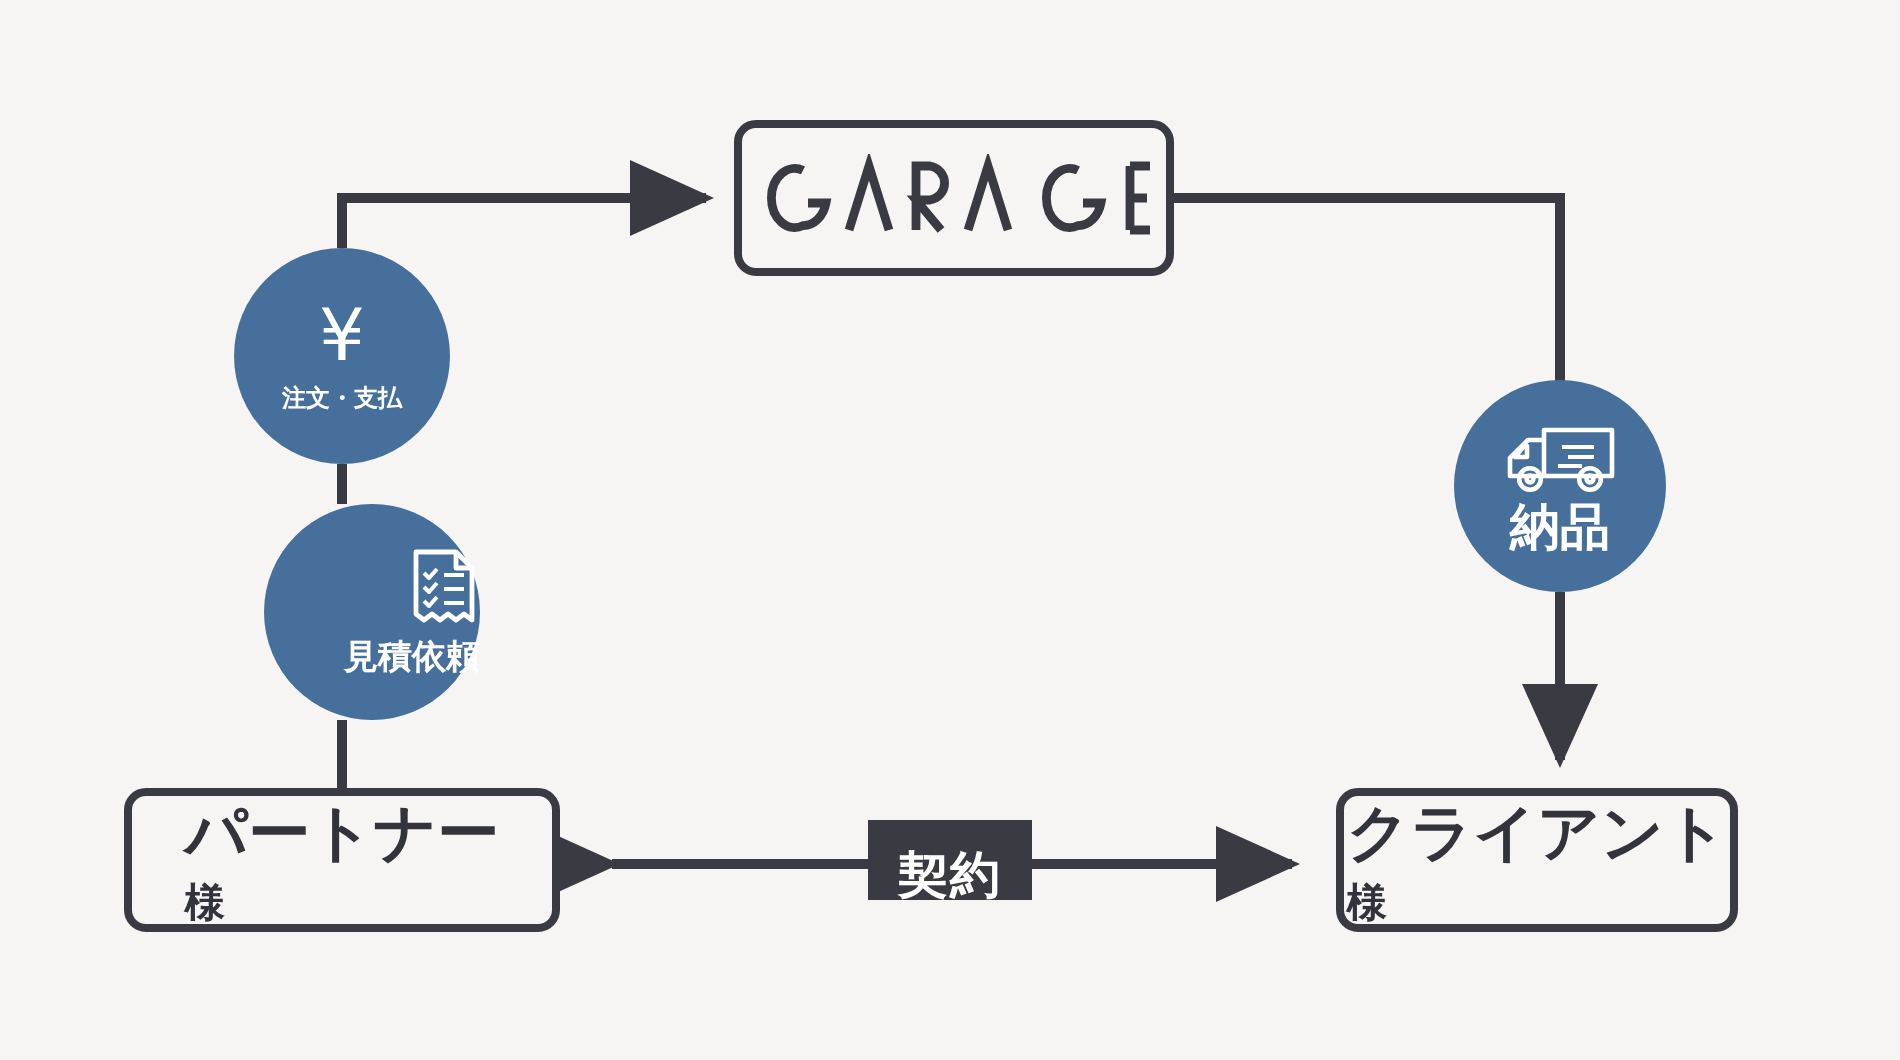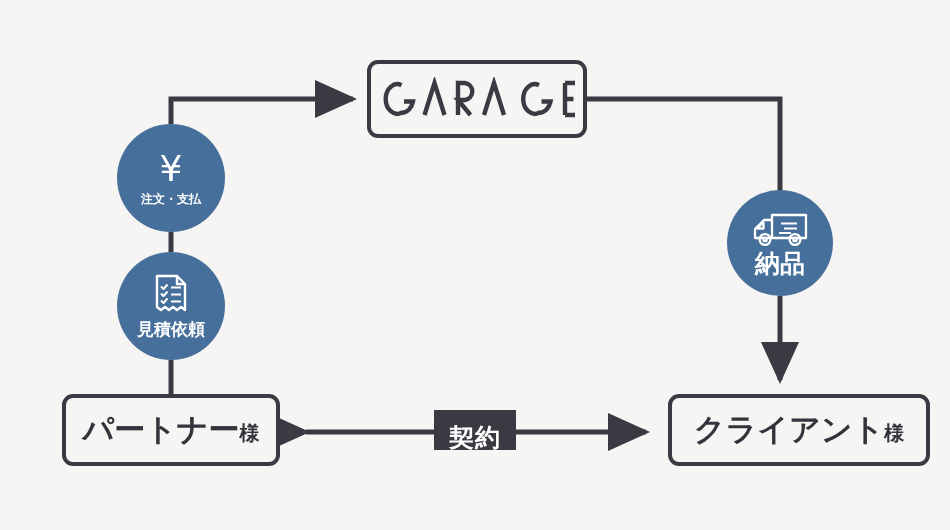--- a/index.html
+++ b/index.html
@@ -25,38 +25,38 @@
   .garage-text{
     font-size:40px;
     letter-spacing:10px;
     text-indent:10px;
     font-weight:400;
     color:#3a3a42;
   }
   .garage-text svg{display:block;}
 
   #partner-box{left:62px;top:394px;width:218px;height:72px;}
-  #client-box{left:668px;top:394px;width:262px;height:72px;}
+  #client-box{left:668px;top:394px;width:201px;height:72px;}
   .party-label{
     display:flex;align-items:baseline;
     font-size:31px;font-weight:700;letter-spacing:0px;
-    color:#33333b;white-space:nowrap;
+    color:#33333b;white-space:nowrap;flex-direction:column;
   }
   .party-label .suffix{font-size:20px;font-weight:700;}
 
   .circle{
     position:absolute;
     border-radius:50%;
     background:#46709b;
     display:flex;flex-direction:column;
     align-items:center;justify-content:center;
     color:#ffffff;
   }
   #circle-order{left:117px;top:124px;width:108px;height:108px;}
-  #circle-quote{left:117px;top:252px;width:108px;height:108px;}
+  #circle-quote{left:132px;top:252px;width:108px;height:108px;align-items:flex-end;}
   #circle-delivery{left:727px;top:190px;width:106px;height:106px;}
   .circle .glyph{display:flex;align-items:center;justify-content:center;}
   .circle .cap{
     font-size:17px;font-weight:700;line-height:1;
     margin-top:5px;letter-spacing:0px;white-space:nowrap;
   }
   #circle-order .cap{font-size:12px;}
   #circle-delivery .cap{font-size:25px;margin-top:3px;}
   .yen{font-size:36px;font-weight:400;line-height:1;margin-bottom:1px;}
 

